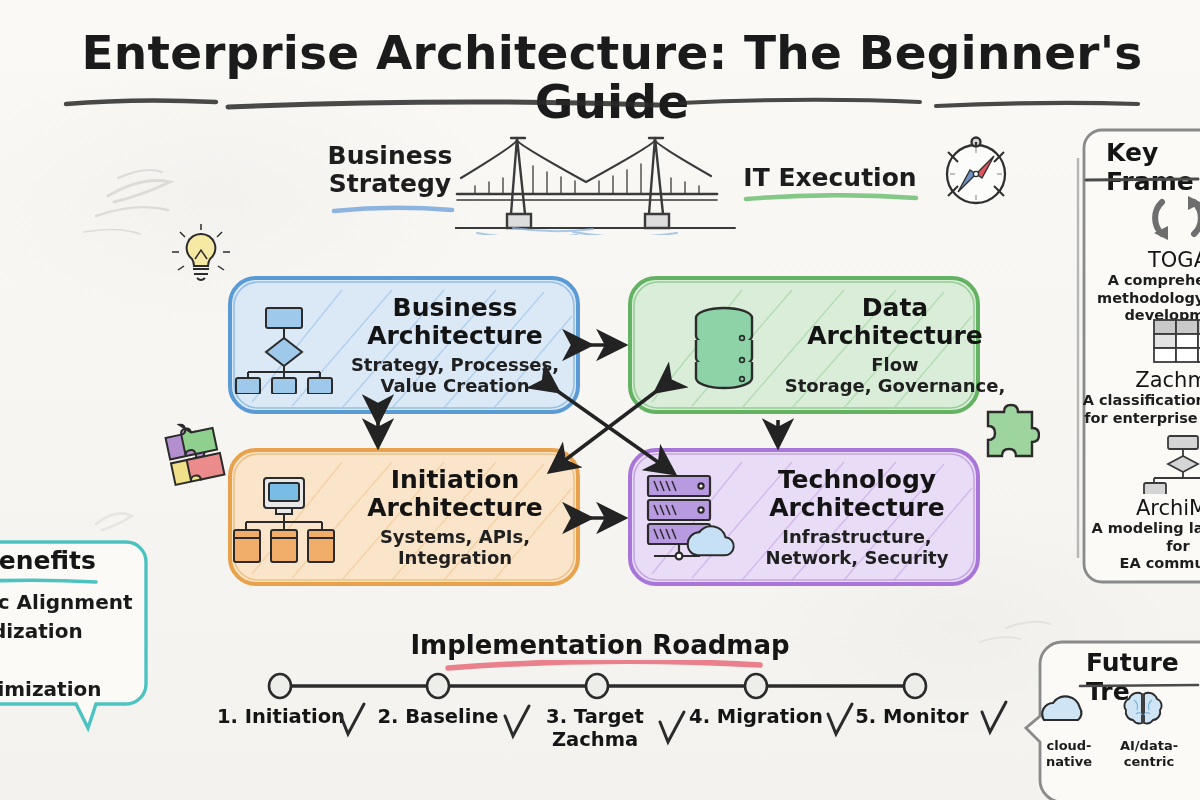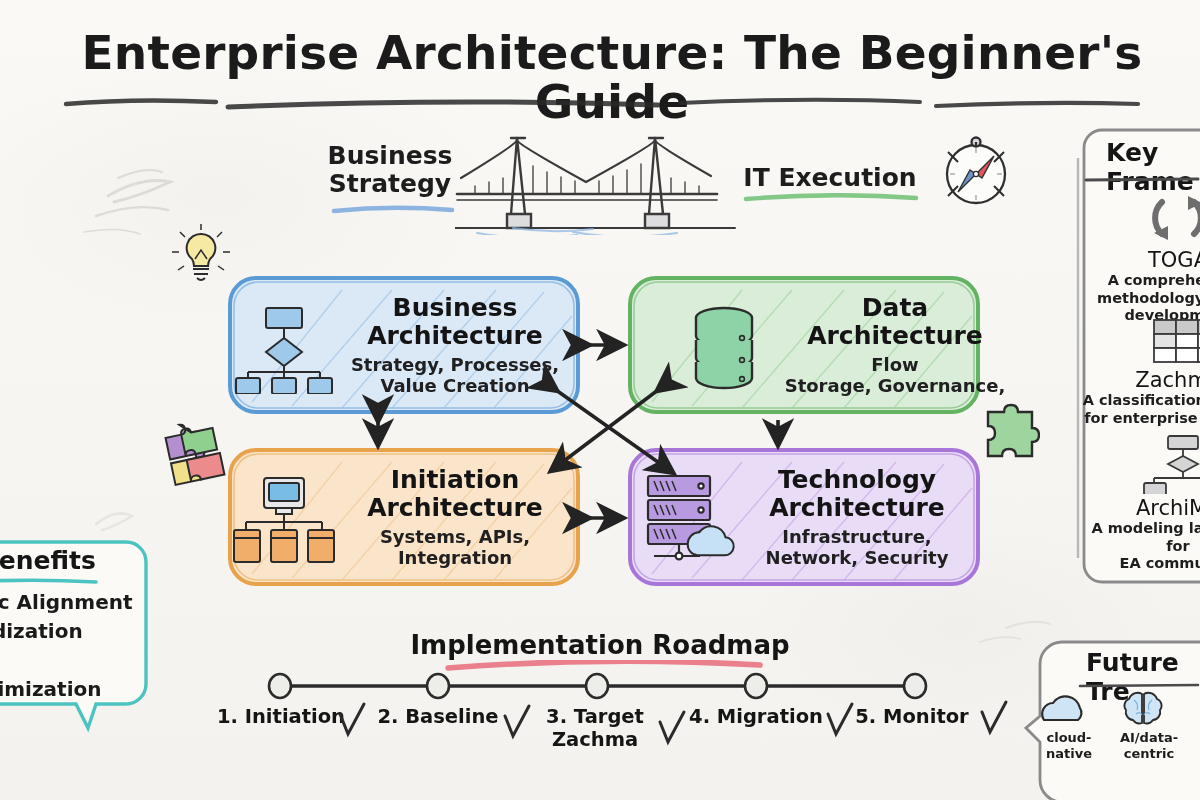--- a/index.html
+++ b/index.html
@@ -92,21 +92,21 @@
 
   #benefits-panel { position: absolute; left: -88px; top: 534px; width: 250px; height: 200px; }
   #benefits-title { position: absolute; left: -46px; top: 546px; }
   #benefits-list { position: absolute; left: -60px; top: 588px; width: 235px; }
   #benefits-list .panel-line { font-size: 20px; line-height: 1.45; }
 
   #trends-panel { position: absolute; left: 1030px; top: 640px; width: 240px; height: 160px; }
   #trends-title { position: absolute; left: 1086px; top: 648px; }
   #trends-items { position: absolute; left: 1032px; top: 688px; display: flex; gap: 6px; }
   .trend-item { width: 74px; text-align: center; }
-  .trend-label { font-size: 13px; font-weight: bold; color: #1c1c1c; line-height: 1.2; margin-top: 2px; }
+  .trend-label { font-size: 13px; font-weight: bold; color: #1c1c1c; line-height: 1.2; margin-top: 10px; }
 
   
   #roadmap-title {
     position: absolute; left: 0; top: 630px; width: 1200px; text-align: center;
     font-size: 26px; font-weight: bold; color: #151515;
   }
   .milestone-label {
     position: absolute; font-size: 19.5px; font-weight: bold; color: #151515;
     text-align: center; line-height: 1.18;
   }

